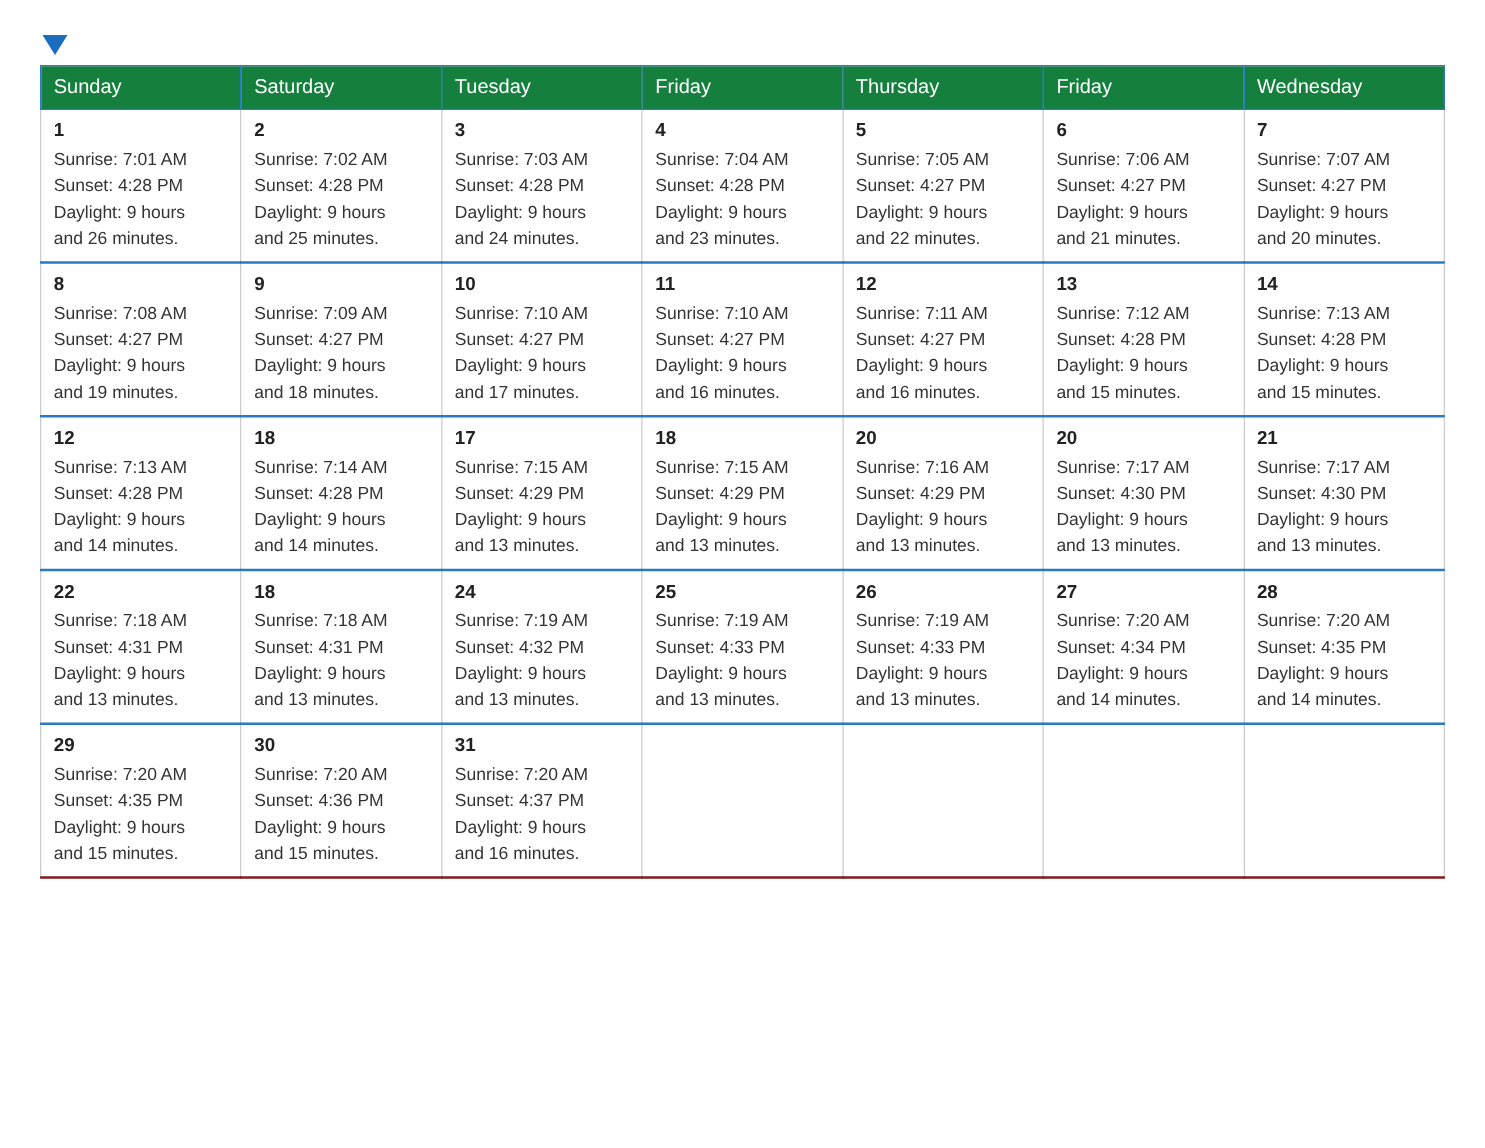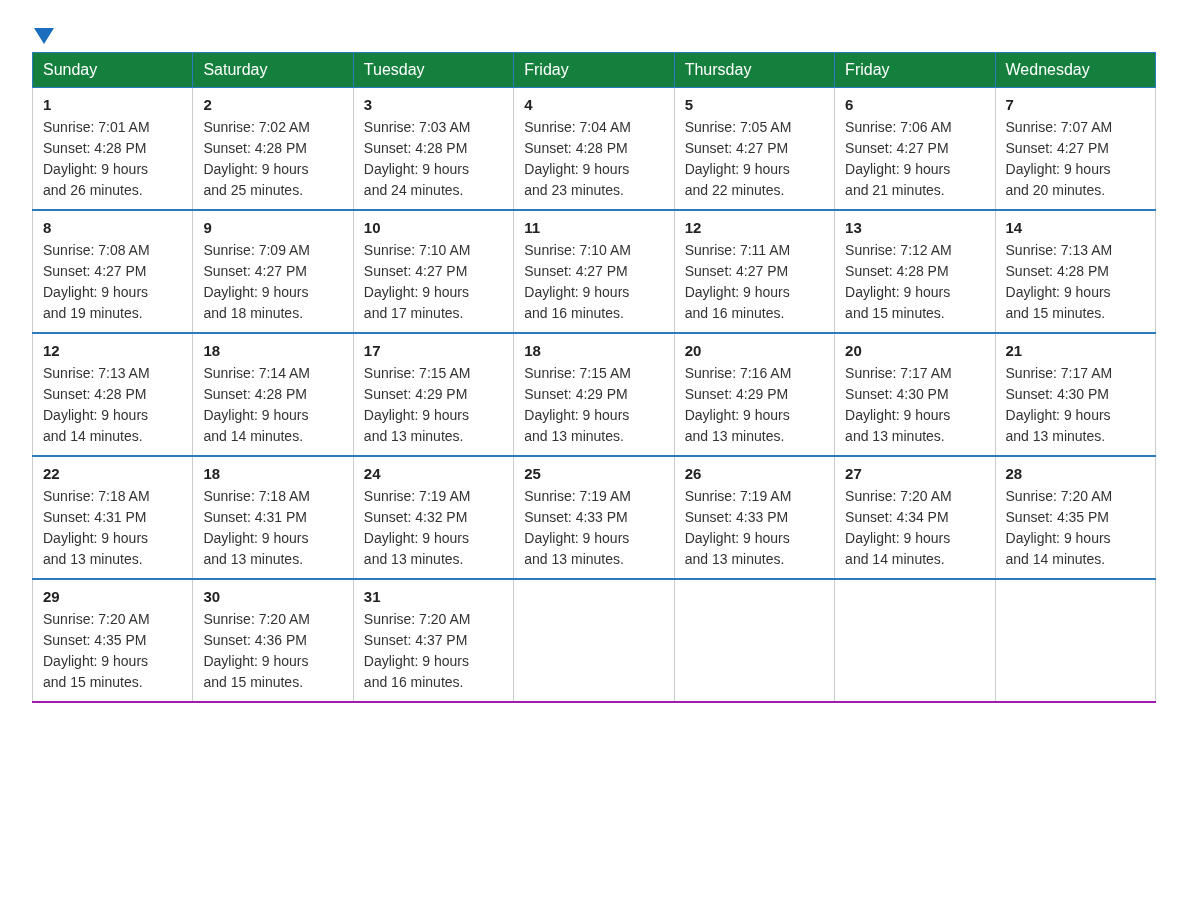--- a/index.html
+++ b/index.html
@@ -101,21 +101,21 @@
     .day-detail {
       font-size: 14px;
       color: #333;
       line-height: 1.5;
       margin-top: 26px;
     }
     .calendar tbody td:last-child {
       border-right: 1px solid #ccc;
     }
     .calendar tbody tr:last-child {
-      border-bottom: 2px solid #a21caf;
+      border-bottom: 2px solid #7f1d1d;
     }
     .empty-cell {
       background: #fff;
     }
   </style>
 </head>
 <body>
 
 <div class="header-row">
   <div class="logo">

